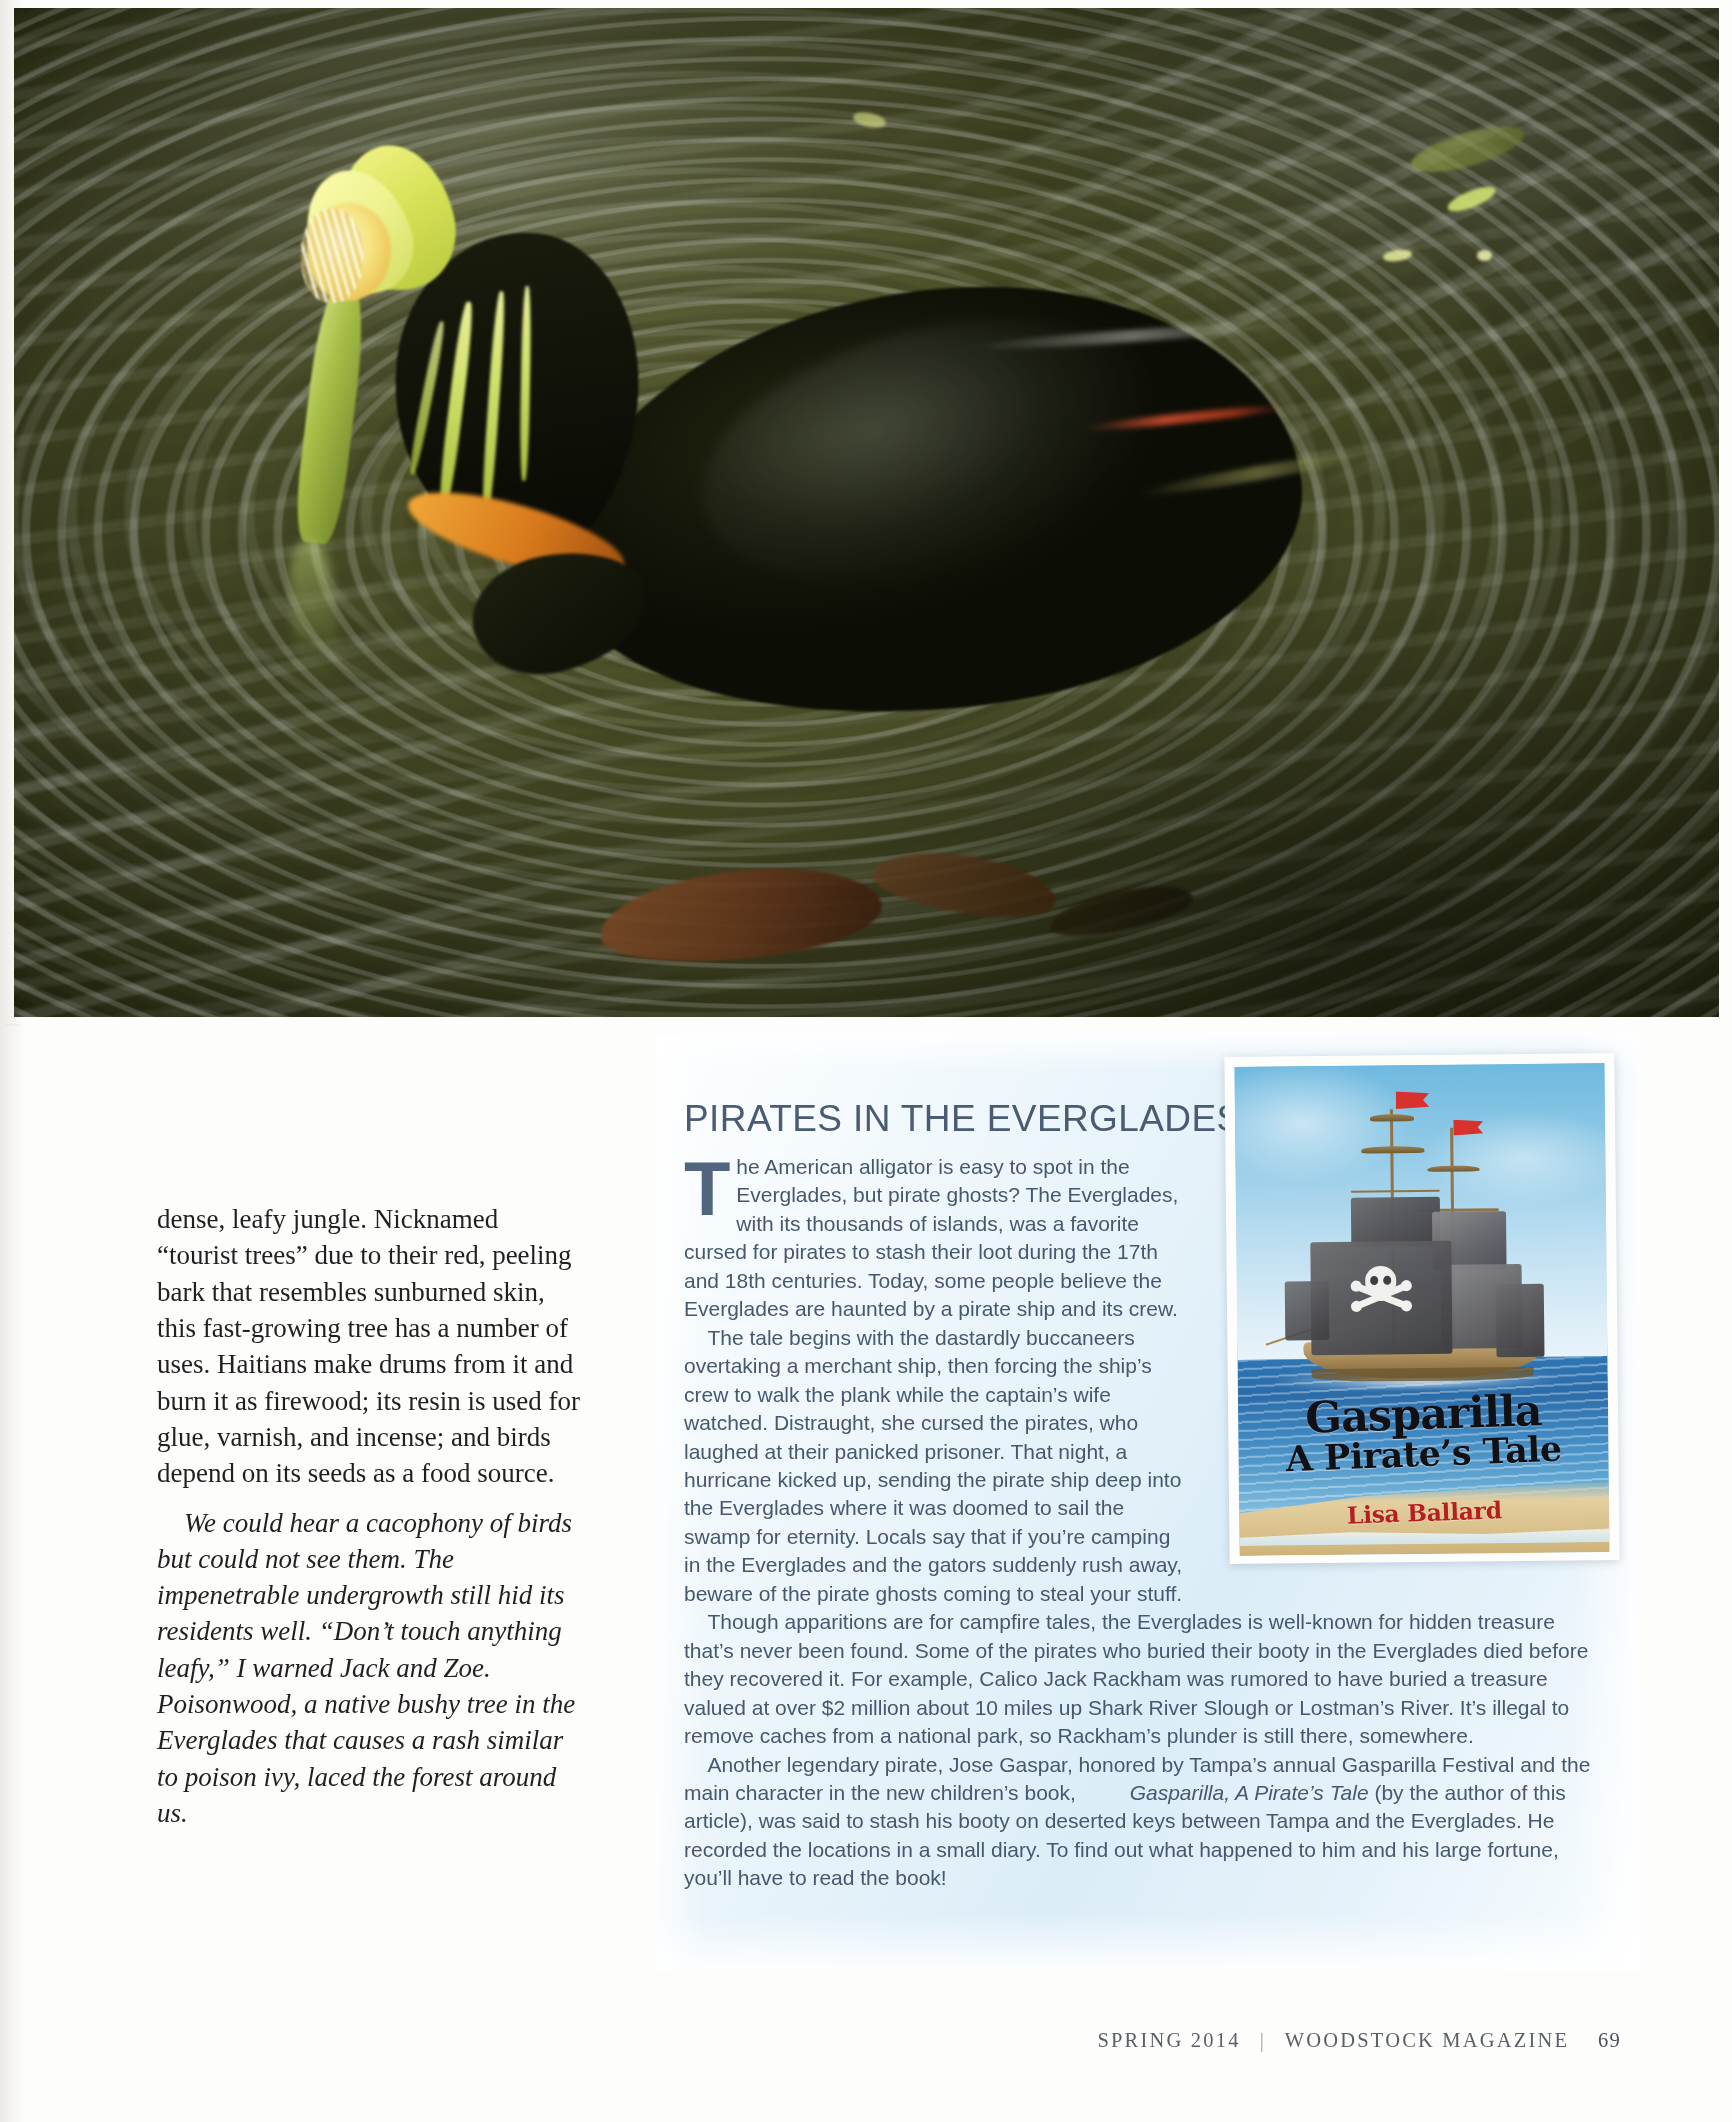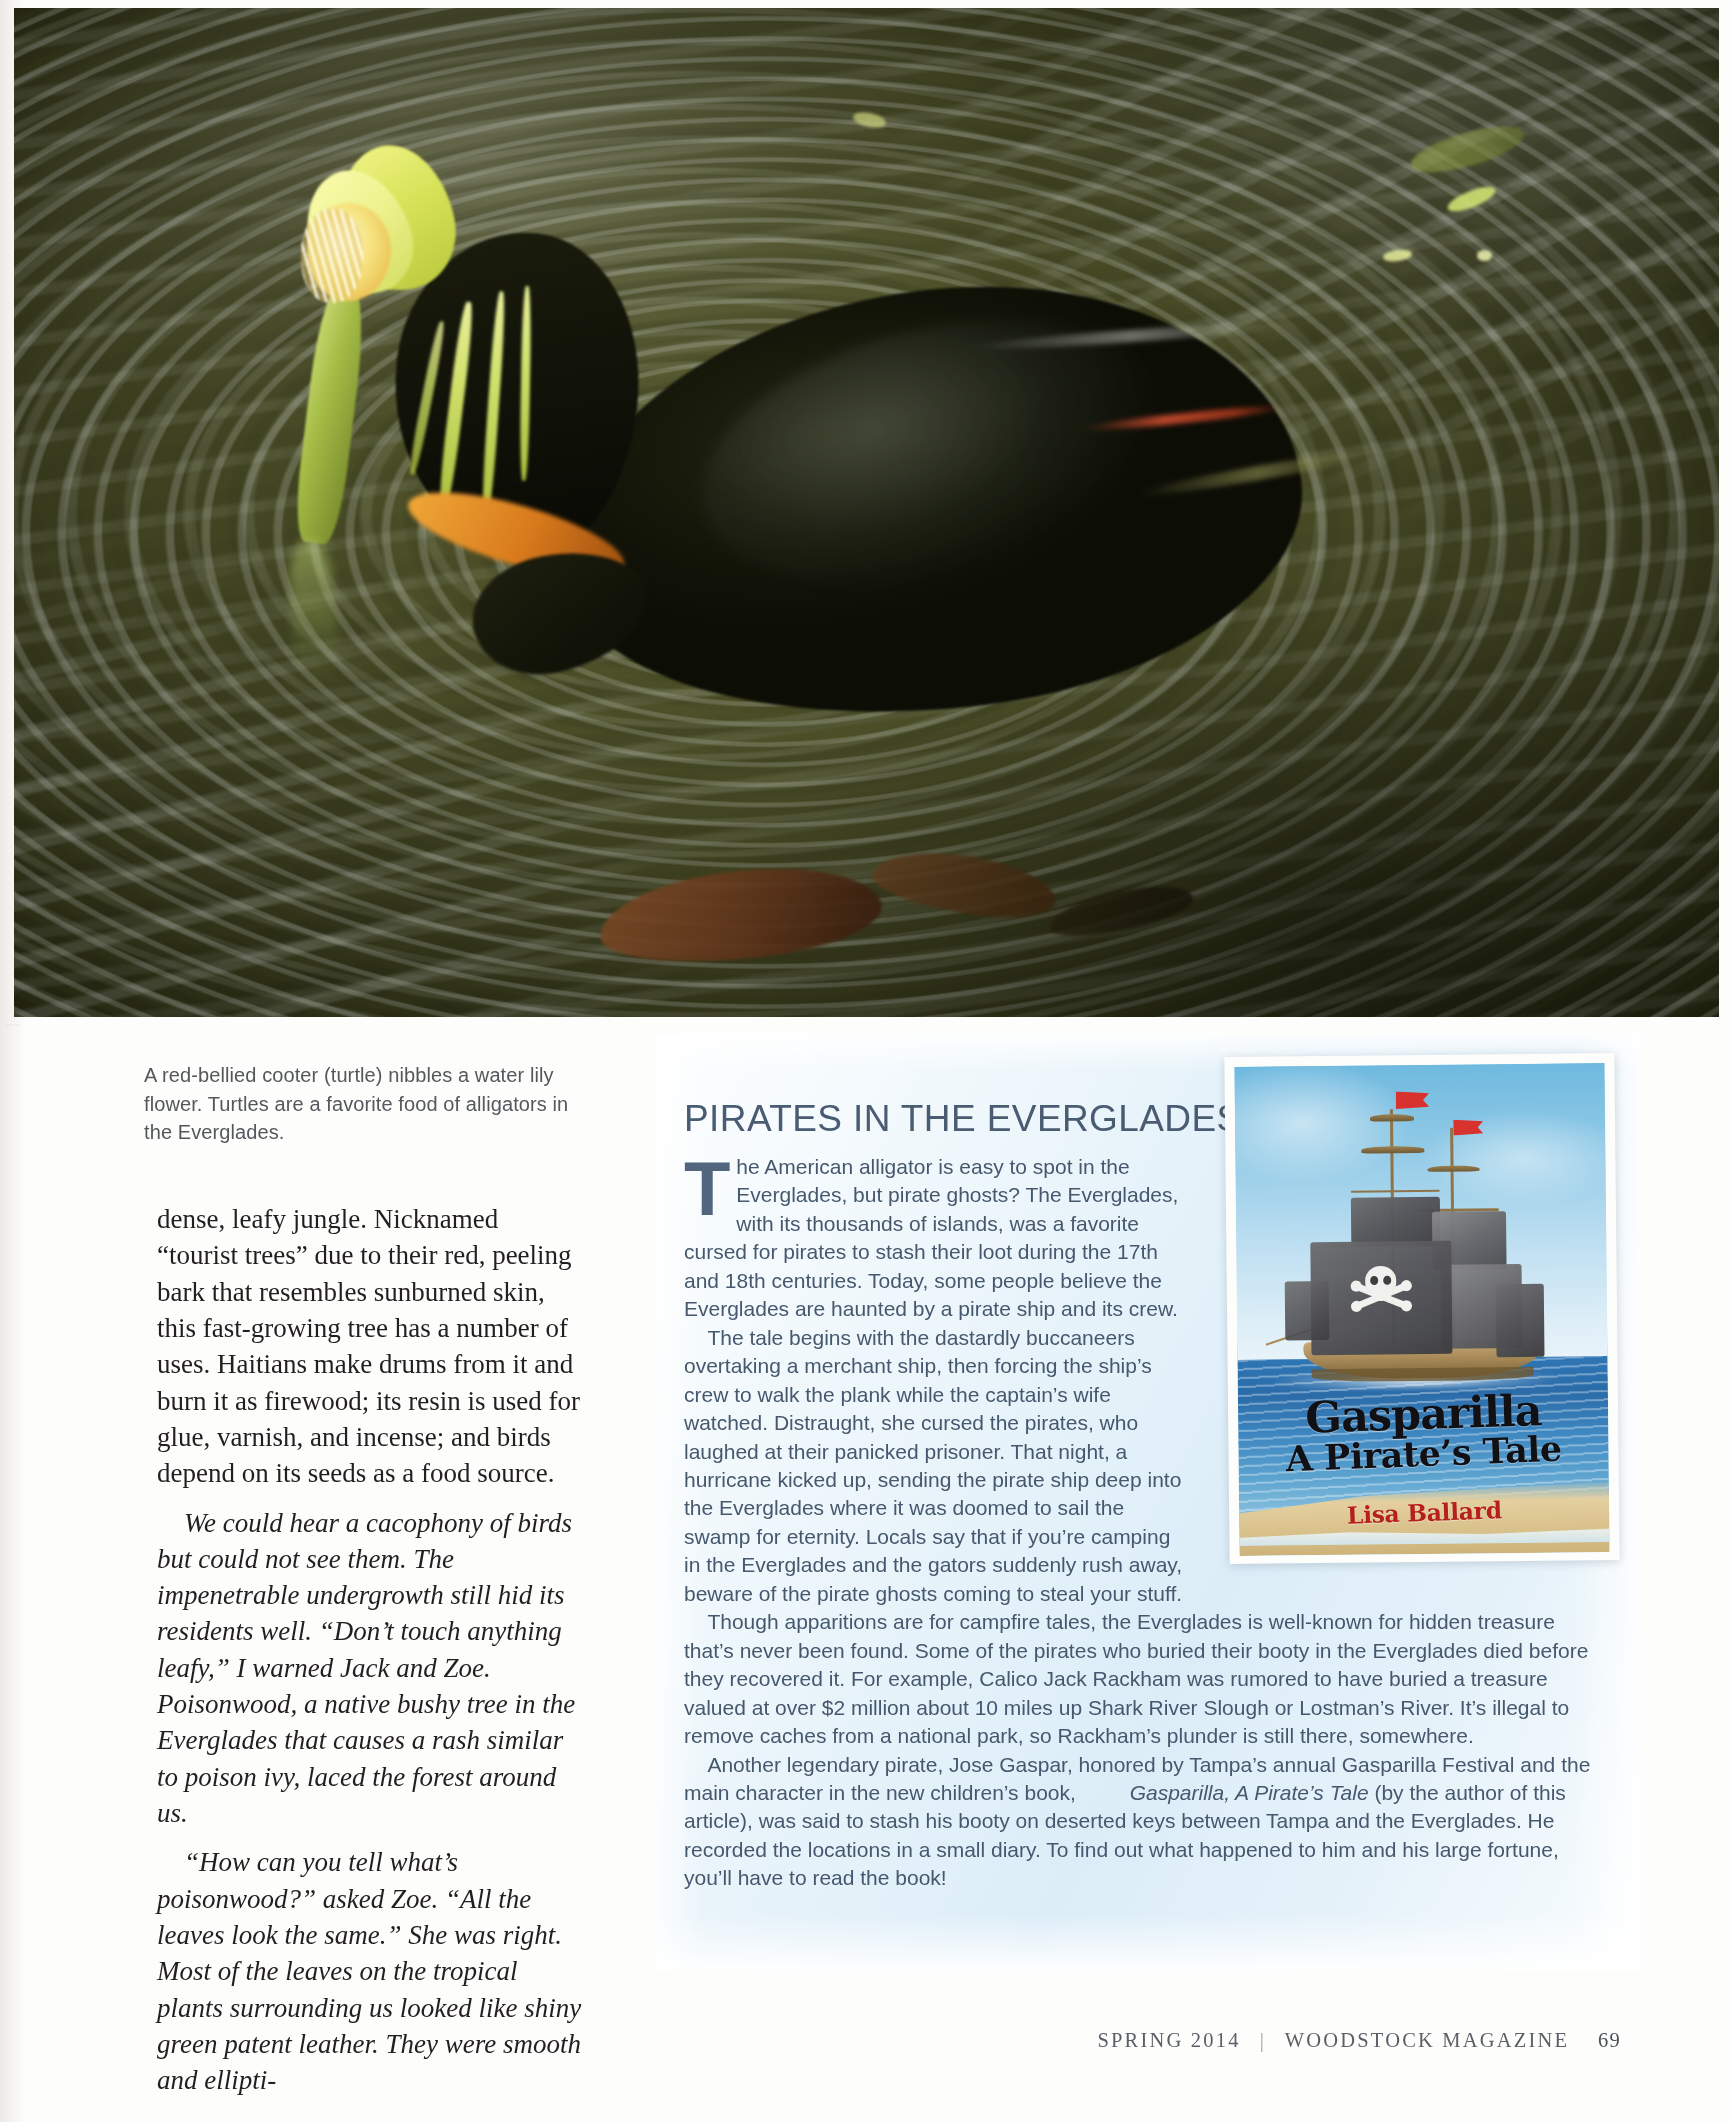--- a/index.html
+++ b/index.html
@@ -615,26 +615,24 @@
     <div class="leaf" style="left:858px;top:848px;width:185px;height:57px;background:linear-gradient(120deg,#6a4524 0%,#47290f 100%);transform:rotate(9deg);opacity:.85;"></div>
     <div class="leaf" style="left:1034px;top:883px;width:146px;height:39px;background:linear-gradient(120deg,#2e2510 0%,#1a1508 100%);transform:rotate(-12deg);opacity:.8;"></div>
     <div class="debris" style="left:1432px;top:183px;width:51px;height:15.6px;background:#cfe072;transform:rotate(-22deg);opacity:.9;"></div>
     <div class="debris" style="left:1369px;top:242px;width:29px;height:10.7px;background:#e8ee9c;transform:rotate(-8deg);opacity:.85;"></div>
     <div class="debris" style="left:1463px;top:242px;width:15.6px;height:11.7px;background:#f0f2b0;opacity:.85;"></div>
     <div class="debris" style="left:1395px;top:125px;width:117px;height:33px;background:linear-gradient(100deg,#9aa846,#6b7a2c);transform:rotate(-16deg);opacity:.55;"></div>
     <div class="debris" style="left:839px;top:105px;width:33px;height:13.7px;background:#cbd27a;transform:rotate(12deg);opacity:.7;"></div>
     <div class="photo-layer water-dark-br"></div>
   </div>
 
-  <div class="caption">A red-bellied cooter (turtle) nibbles a water lily flower. Turtles are a favorite food of alligators in the Everglades.</div>
 
   <div class="body-col">
     <p>dense, leafy jungle. Nicknamed “tourist trees” due to their red, peeling bark that resembles sunburned skin, this fast-growing tree has a number of uses. Haitians make drums from it and burn it as firewood; its resin is used for glue, varnish, and incense; and birds depend on its seeds as a food source.</p>
     <p>We could hear a cacophony of birds but could not see them. The impenetrable undergrowth still hid its residents well. “Don’t touch anything leafy,” I warned Jack and Zoe. Poisonwood, a native bushy tree in the Everglades that causes a rash similar to poison ivy, laced the forest around us.</p>
-    <p>“How can you tell what’s poisonwood?” asked Zoe. “All the leaves look the same.” She was right. Most of the leaves on the tropical plants surrounding us looked like shiny green patent leather. They were smooth and ellipti-</p>
   </div>
 
   <div class="sidebar">
     <div class="sidebar-soft-edge"></div>
 
     <div class="sb-title">PIRATES IN THE EVERGLADES</div>
 
     <div class="sb-flow">
       <div class="cover-float"></div>
       <p><span class="dropcap">T</span><span>he American alligator is easy to spot in the Everglades, but pirate ghosts? The Everglades, with its thousands of islands, was a favorite cursed for pirates to stash their loot during the 17th and 18th centuries. Today, some people believe the Everglades are haunted by a pirate ship and its crew.</span></p>

